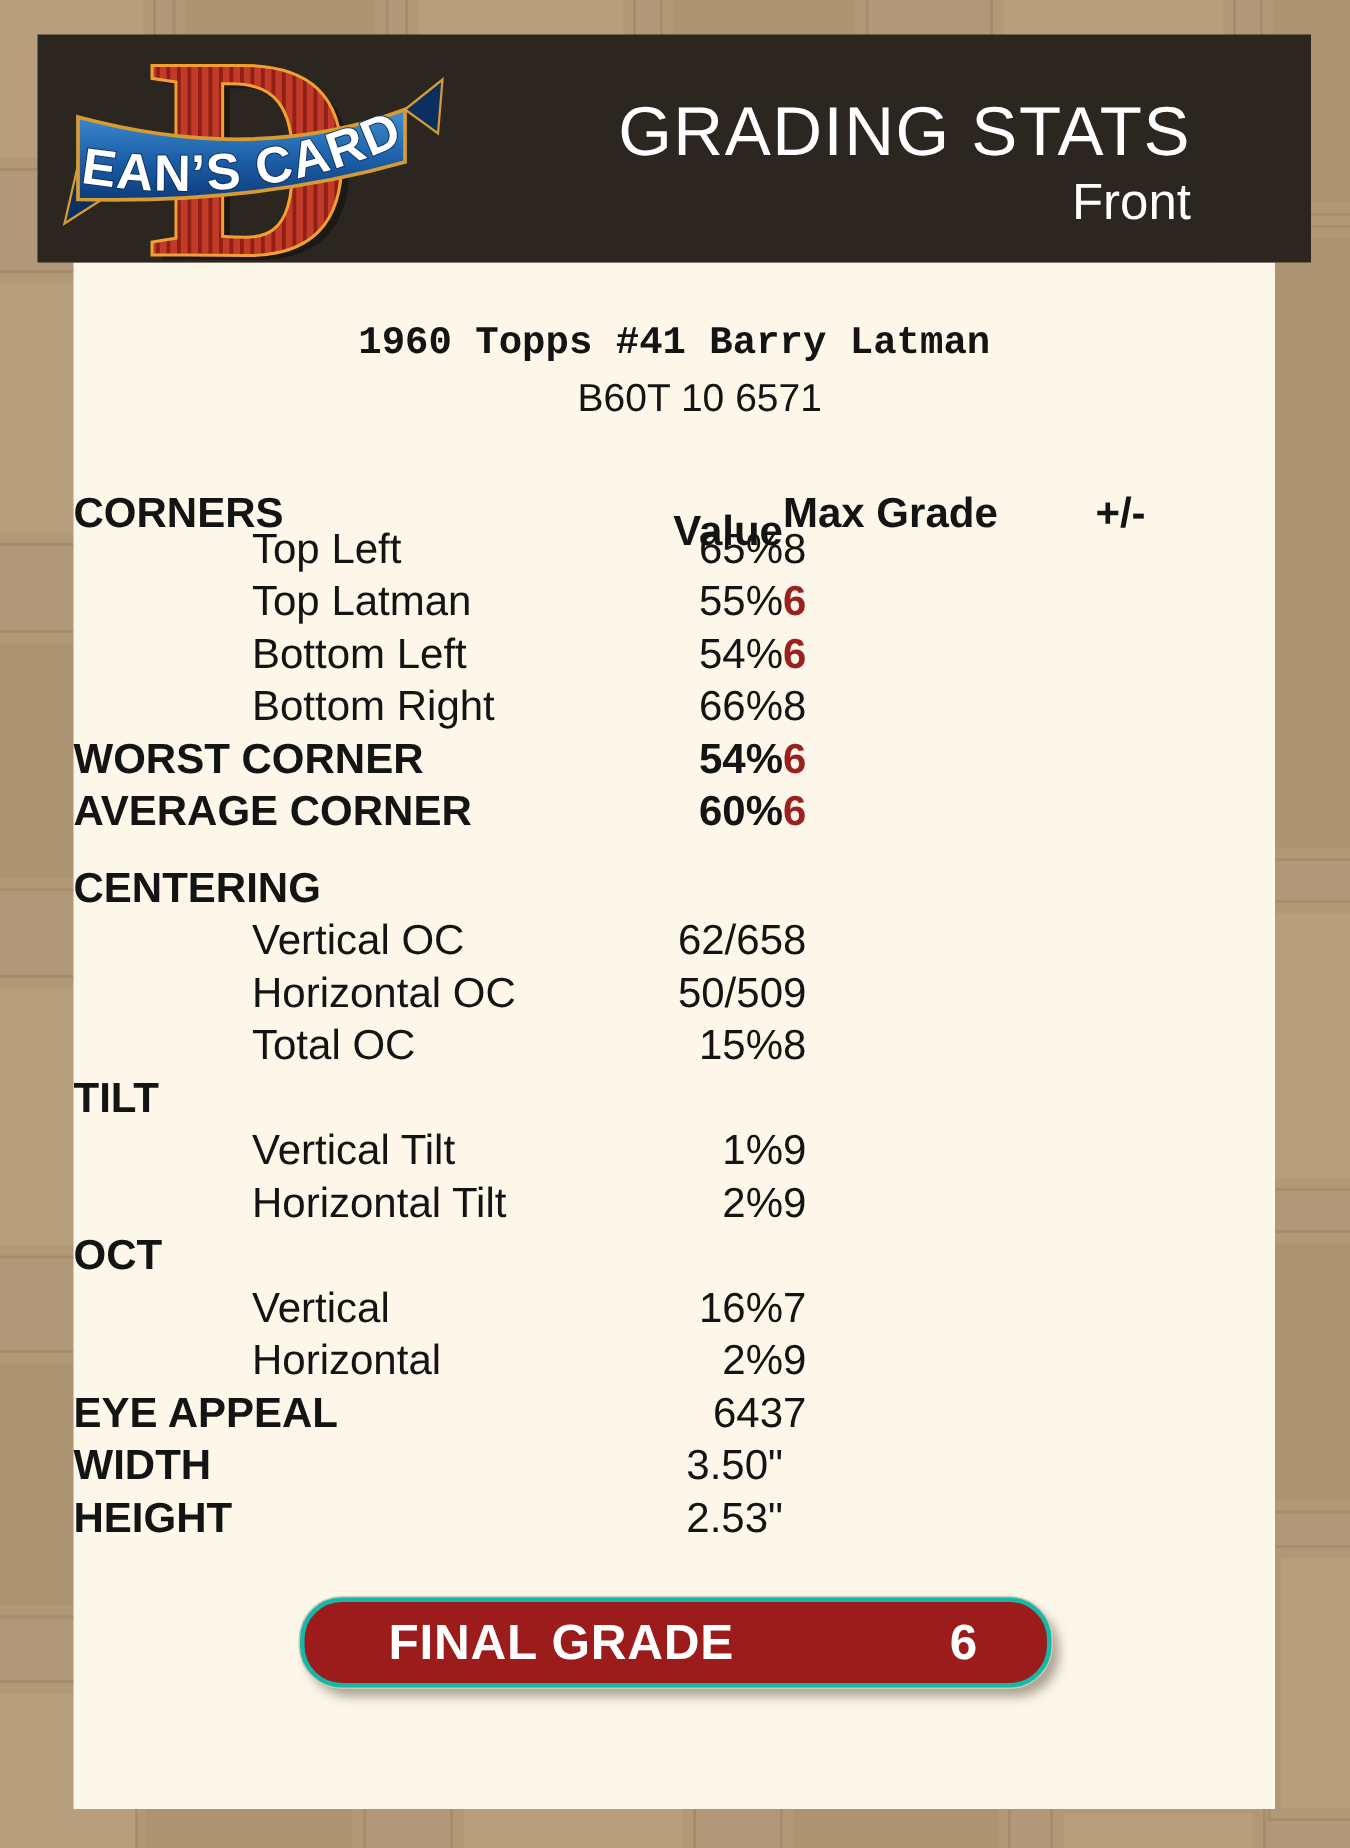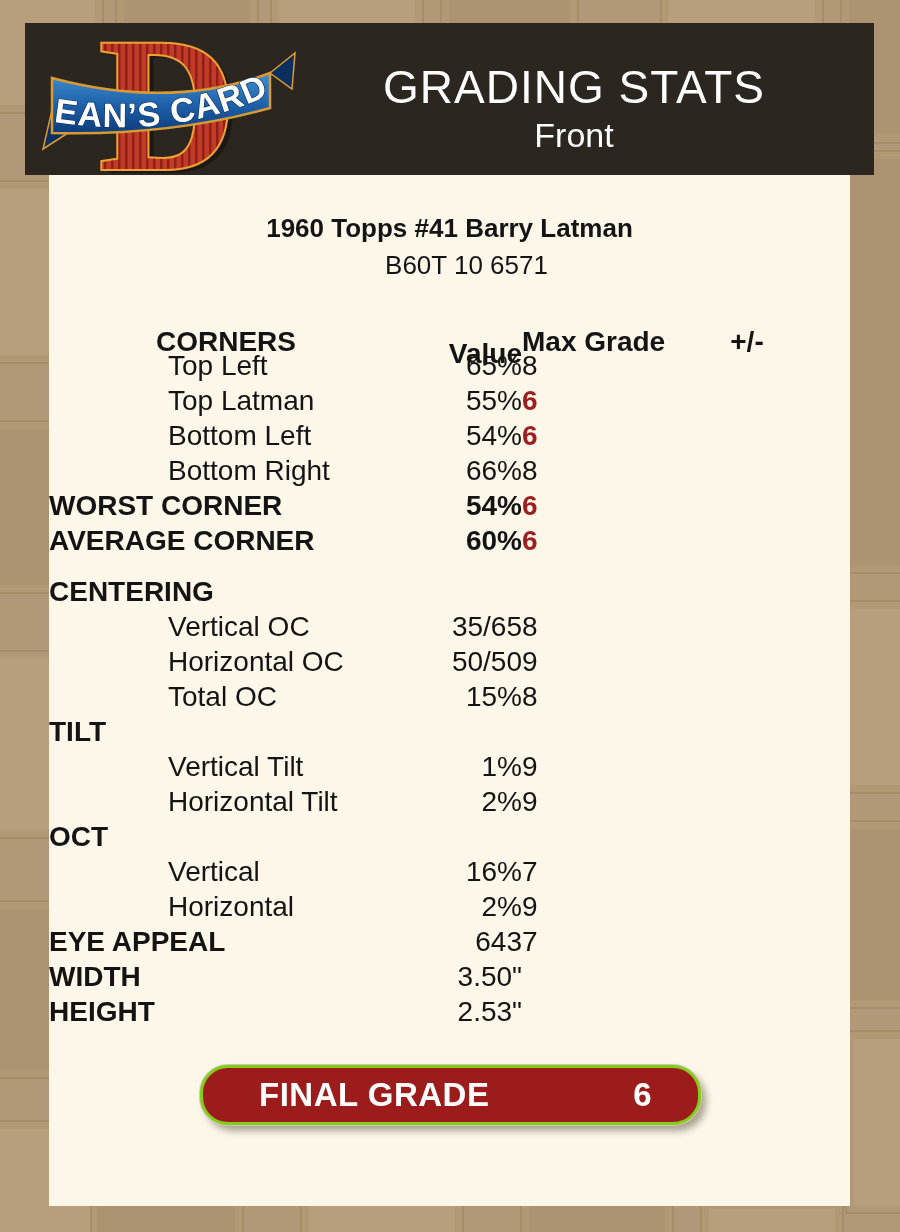--- a/index.html
+++ b/index.html
@@ -5,46 +5,46 @@
   html,body{margin:0;padding:0;}
   body{font-family:"Liberation Sans", sans-serif;}
   .page{position:relative;width:900px;height:1232px;overflow:hidden;background:#B19878;}
 
   
   .bgcard{position:absolute;background:#BCA481;border:2px solid #9C8560;box-shadow:inset 0 0 0 7px #B39A74;opacity:.55;}
   .bgcard.dk{background:#A98F6B;opacity:.5;}
 
   
   .header{position:absolute;left:25px;top:23px;width:849px;height:152px;background:#2C2620;z-index:3;}
-  .titles{position:absolute;left:329px;top:38px;width:440px;text-align:center;color:#FFFFFF;}
+  .titles{position:absolute;left:329px;top:38px;width:440px;text-align:right;color:#FFFFFF;}
   .title-main{font-size:46px;line-height:52px;letter-spacing:1px;white-space:nowrap;}
   .title-sub{font-size:34px;line-height:44px;}
   .logo{position:absolute;left:16px;top:2px;}
 
   
   .panel{position:absolute;left:49px;top:175px;width:801px;height:1031px;background:#FCF7E9;z-index:2;color:#141414;}
-  .card-title{margin-top:36px;text-align:center;font-size:26px;line-height:34px;font-weight:bold;}
+  .card-title{margin-top:36px;text-align:center;font-size:26px;line-height:34px;font-weight:bold;font-family:Liberation Mono, monospace;}
   .card-code{text-align:center;font-size:26px;line-height:40px;padding-left:34px;}
 
   .stats{margin-top:28px;}
   .trow{display:grid;grid-template-columns:283px 190px 202px 46px;height:35px;align-items:center;font-size:28px;}
   .c-label{font-weight:bold;white-space:nowrap;}
   .trow.item .c-label{padding-left:119px;font-weight:normal;}
   .c-value{text-align:right;}
   .c-grade{text-align:left;}
   .c-pm{text-align:center;}
   .trow.colhead{font-weight:bold;}
   .trow.colhead .c-value{font-weight:bold;margin-top:25px;}
   .red{color:#9C2020;font-weight:bold;}
   .bold-val .c-value{font-weight:bold;}
   .gap-before{margin-top:16px;}
 
   
   .final-grade{position:absolute;left:151px;top:890px;width:501px;height:60px;background:#9C1C1C;
-    border:3px solid #84cc16;border-radius:28px;box-shadow:0 0 0 1px #CFC8B8, 5px 6px 7px rgba(106,92,72,.55);
+    border:3px solid #14b8a6;border-radius:28px;box-shadow:0 0 0 1px #CFC8B8, 5px 6px 7px rgba(106,92,72,.55);
     display:flex;align-items:center;justify-content:space-between;padding:0 46px 0 56px;box-sizing:border-box;
     color:#FFFFFF;font-size:33px;font-weight:bold;letter-spacing:.5px;cursor:pointer;}
 </style>
 </head>
 <body>
 
 <div class="page">
 
   <div>
     <div class="bgcard" style="left:-30px;top:-60px;width:130px;height:170px;"></div>
@@ -101,21 +101,21 @@
       <div class="title-sub">Front</div>
     </div>
   </div>
 
   <div class="panel">
     <div class="card-title">1960 Topps #41 Barry Latman</div>
     <div class="card-code">B60T 10 6571</div>
 
     <div class="stats">
       <div class="trow colhead">
-        <div class="c-label" style="padding-left:107px;">CORNERS</div>
+        <div class="c-label" style="">CORNERS</div>
         <div class="c-value">Value</div>
         <div class="c-grade">Max Grade</div>
         <div class="c-pm">+/-</div>
       </div>
       <div>
           <div class="trow item">
             <div class="c-label">Top Left</div>
             <div class="c-value">65%</div>
             <div class="c-grade">8</div>
             <div class="c-pm"></div>
@@ -151,21 +151,21 @@
             <div class="c-pm"></div>
           </div>
           <div class="trow section gap-before">
             <div class="c-label">CENTERING</div>
             <div class="c-value"></div>
             <div class="c-grade"></div>
             <div class="c-pm"></div>
           </div>
           <div class="trow item">
             <div class="c-label">Vertical OC</div>
-            <div class="c-value">35/65</div>
+            <div class="c-value">62/65</div>
             <div class="c-grade">8</div>
             <div class="c-pm"></div>
           </div>
           <div class="trow item">
             <div class="c-label">Horizontal OC</div>
             <div class="c-value">50/50</div>
             <div class="c-grade">9</div>
             <div class="c-pm"></div>
           </div>
           <div class="trow item">

